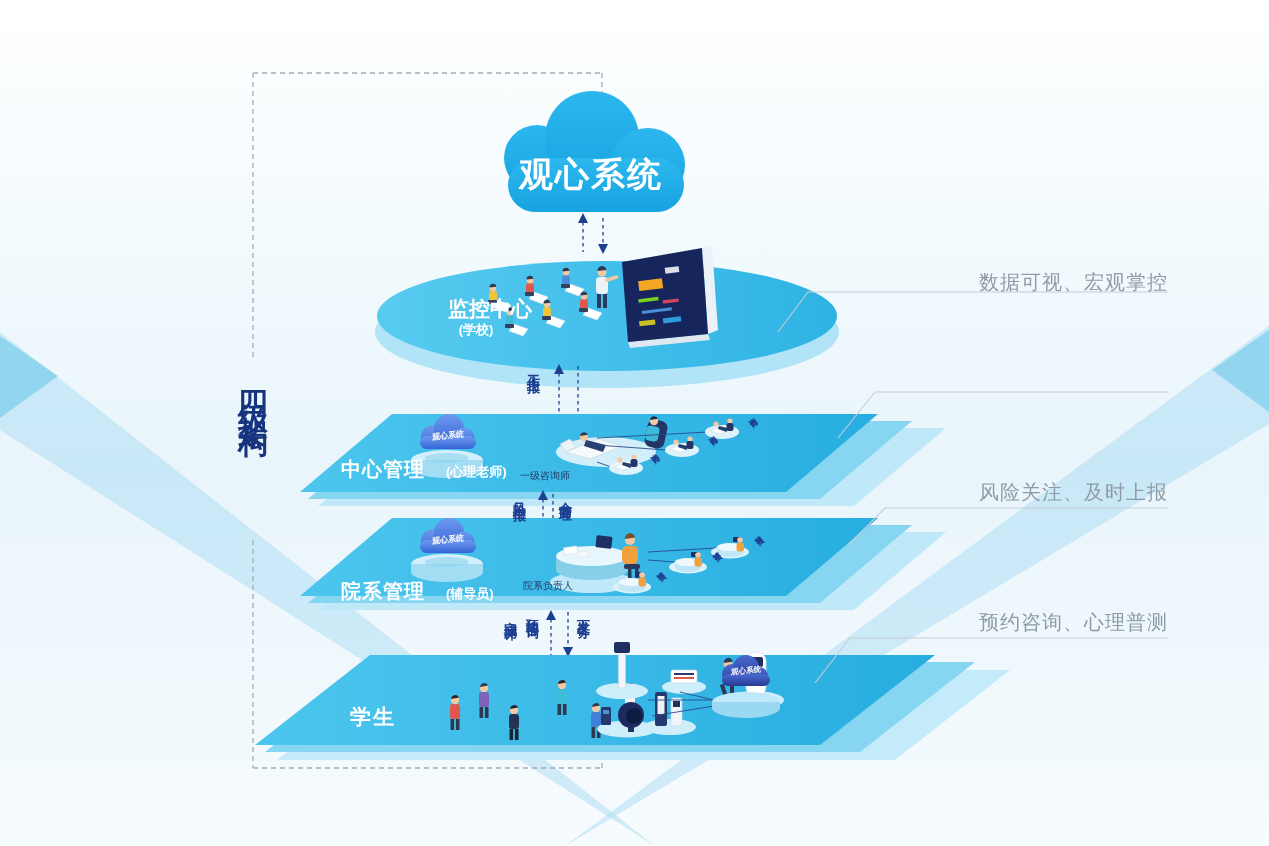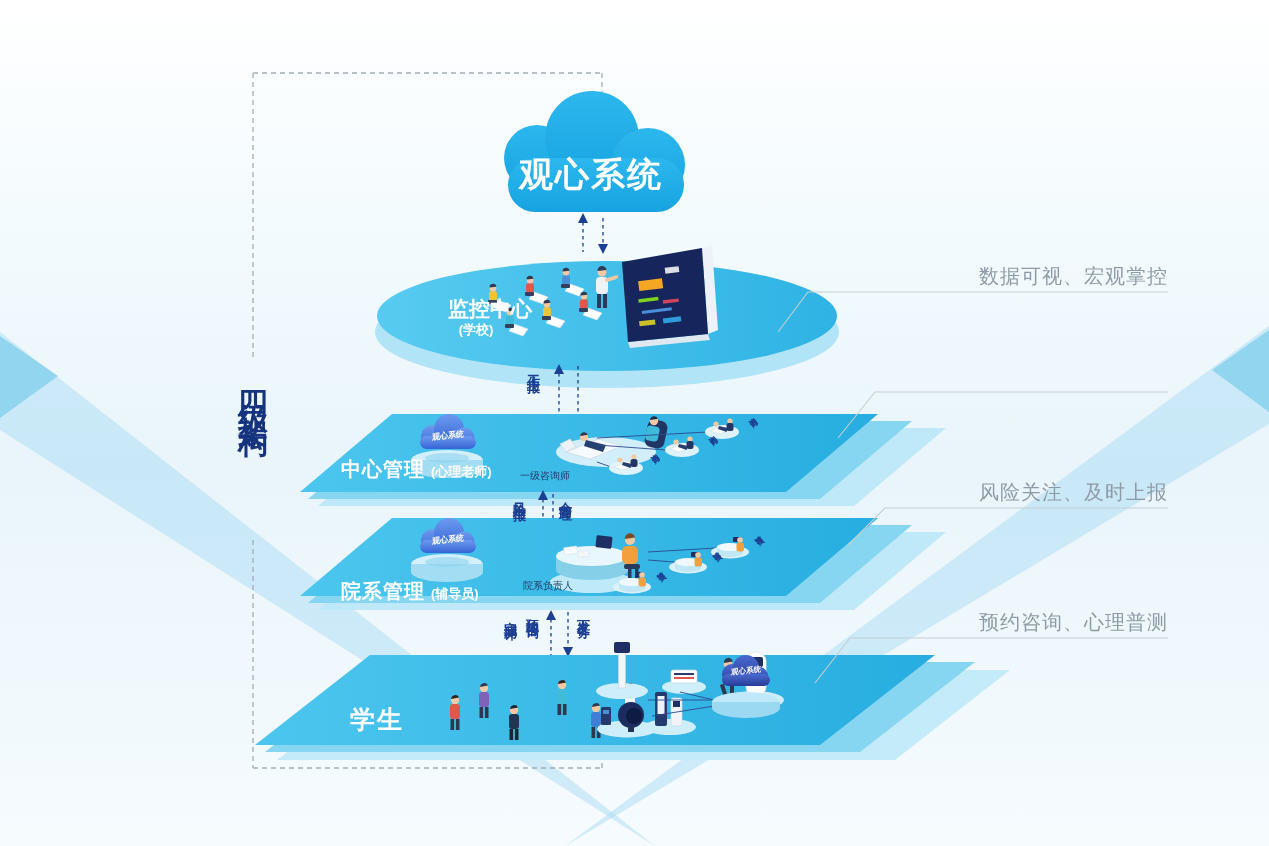--- a/index.html
+++ b/index.html
@@ -7,24 +7,24 @@
          font-family:"Liberation Sans","DejaVu Sans",sans-serif;
          background:linear-gradient(180deg,#ffffff 0%,#f2fafd 30%,#e9f5fb 55%,#f6fbfe 100%);}
   .abs{position:absolute;}
   svg{display:block;}
   .vtext{writing-mode:vertical-rl;text-orientation:upright;line-height:1;}
   .flow-label{font-size:13px;font-weight:700;color:#1d3f92;letter-spacing:2px;}
   .bracket-label{left:238px;top:368px;font-size:30px;font-weight:700;color:#16337e;letter-spacing:12px;}
   .cloud-title{left:498px;top:152px;width:186px;text-align:center;font-size:34px;font-weight:700;color:#ffffff;letter-spacing:2px;}
   .lv0-title{left:420px;top:295px;width:112px;text-align:right;font-size:21px;font-weight:700;color:#ffffff;}
   .lv0-sub{left:420px;top:321px;width:112px;text-align:center;font-size:13px;font-weight:700;color:#ffffff;}
-  .layer-row{display:flex;align-items:baseline;color:#ffffff;font-weight:700;}
+  .layer-row{display:flex;align-items:baseline;color:#ffffff;font-weight:700;gap:15px;}
   .layer-row .t{font-size:20px;letter-spacing:1px;}
   .layer-row .s{font-size:13px;margin-left:6px;}
-  .lv3-title{left:350px;top:703px;font-size:25px;font-weight:700;color:#ffffff;letter-spacing:2px;}
+  .lv3-title{left:350px;top:703px;font-size:21px;font-weight:700;color:#ffffff;letter-spacing:2px;}
   .anno{width:200px;text-align:right;font-size:20px;color:#8e9ba6;letter-spacing:1px;}
   .mini-cloud-label{width:58px;text-align:center;font-size:8px;font-weight:700;color:#ffffff;transform:rotate(-6deg) skewX(-8deg);}
   .role-label{width:90px;text-align:center;font-size:10px;font-weight:400;color:#223a66;}
   .mrole{font-size:7.5px;font-weight:700;color:#1d3f92;letter-spacing:1px;writing-mode:vertical-rl;transform:rotate(-38deg);}
 </style>
 </head>
 <body>
 
 <div id="stage">
 
@@ -460,17 +460,17 @@
 <div class="abs role-label" style="left:500px;top:469px;">一级咨询师</div>
 <div class="abs role-label" style="left:503px;top:579px;">院系负责人</div>
 
 <div class="abs mrole" style="left:644px;top:450px;">咨询师</div>
 <div class="abs mrole" style="left:702px;top:432px;">咨询师</div>
 <div class="abs mrole" style="left:742px;top:414px;">咨询师</div>
 <div class="abs mrole" style="left:650px;top:568px;">辅导员</div>
 <div class="abs mrole" style="left:706px;top:548px;">辅导员</div>
 <div class="abs mrole" style="left:748px;top:532px;">辅导员</div>
 
-<div class="abs anno" style="left:968px;top:263px;">数据可视、宏观掌控</div>
+<div class="abs anno" style="left:968px;top:269px;">数据可视、宏观掌控</div>
 <div class="abs anno" style="left:968px;top:609px;">预约咨询、心理普测</div>
 <div class="abs anno" style="left:968px;top:479px;">风险关注、及时上报</div>
 
 </div>
 
 </body></html>

